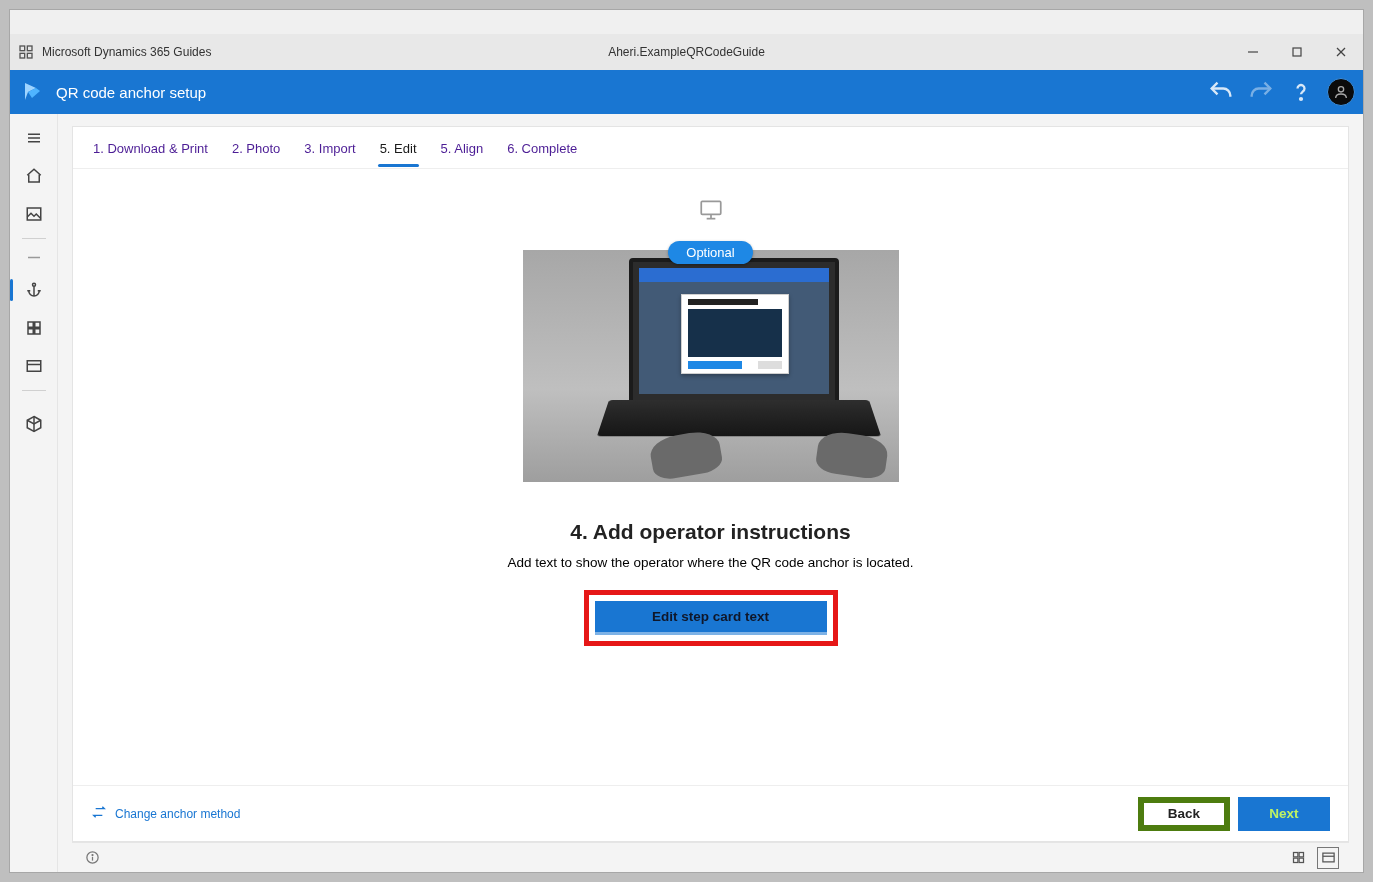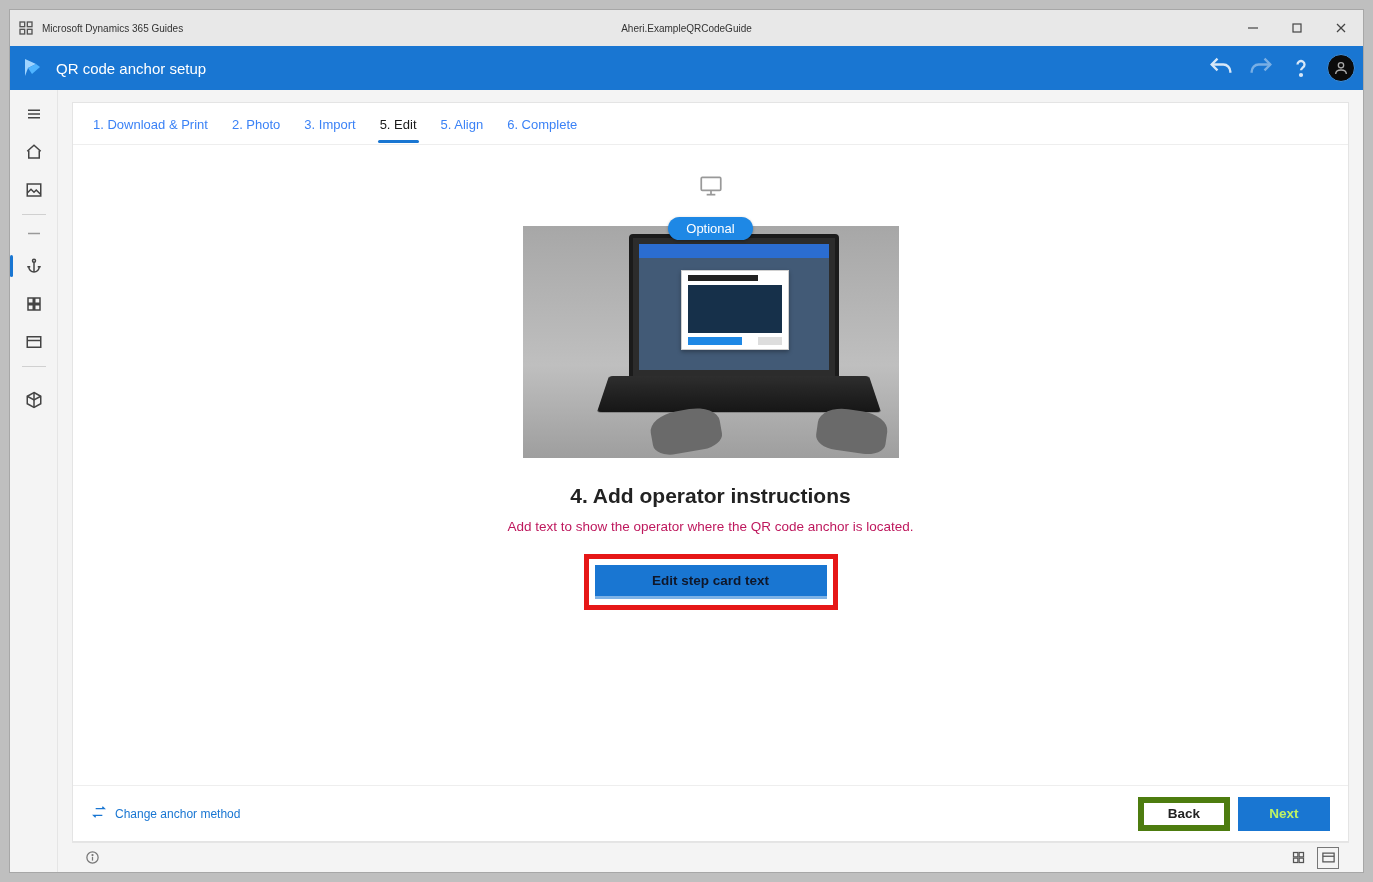--- a/index.html
+++ b/index.html
@@ -18,23 +18,24 @@
     display: flex;
     flex-direction: column;
     position: relative;
   }
   
   .titlebar {
     height: 36px;
     background: #e8e8e8;
     display: flex;
     align-items: center;
-    font-size: 10px;
+    font-size: 12px;
     color: #333;
     position: relative;
+    margin-top: 24px;
   }
   .titlebar .app-icon { width: 16px; height: 16px; margin: 0 8px; }
   .titlebar .app-name { flex: 0 0 auto; }
   .titlebar .doc-name { position: absolute; left: 50%; transform: translateX(-50%); }
   .titlebar .ctrls { margin-left: auto; display: flex; }
   .titlebar .ctrls .ctrl {
     width: 44px; height: 32px; display: flex; align-items: center; justify-content: center;
     color: #444;
   }
   .ctrl svg { width: 12px; height: 12px; }
@@ -87,21 +88,21 @@
   .siderail .spacer { flex: 1; }
   .main { flex: 1; padding: 12px 14px 0 14px; display: flex; flex-direction: column; min-height: 0; }
   .card {
     background: #fff; flex: 1; display: flex; flex-direction: column;
     border: 1px solid #e4e4e4; min-height: 0;
   }
   .steps {
     height: 42px; display: flex; align-items: center; gap: 20px;
     padding: 0 18px; border-bottom: 1px solid #eee; font-size: 13px;
   }
-  .steps .step { color: #3b82f6; padding: 12px 2px 10px; position: relative; }
+  .steps .step { color: #4c1d95; padding: 12px 2px 10px; position: relative; }
   .steps .step.active { color: #1a1a1a; }
   .steps .step.active::after {
     content:""; position:absolute; left:0; right:0; bottom:-1px; height:3px;
     background:#1976d2; border-radius:2px;
   }
   .content {
     flex: 1; display: flex; flex-direction: column; align-items: center; padding-top: 28px;
     overflow: hidden;
   }
   .monitor-ic { color: #888; margin-bottom: 8px; }
@@ -140,22 +141,22 @@
     background:linear-gradient(180deg,#2e2e2e,#161616);
     transform:perspective(500px) rotateX(52deg); transform-origin: top center;
     border-radius:4px;
   }
   .hand {
     position:absolute; width:70px; height:42px; border-radius:40% 40% 30% 30%;
     background:#6a6a6a; bottom:2px;
   }
   .hand.l { left:42px; transform:rotate(-10deg);}
   .hand.r { right:2px; transform:rotate(8deg);}
-  .heading { margin-top: 26px; font-size: 21px; font-weight: 600; color: #222; }
-  .desc { margin-top: 10px; font-size: 13.5px; color: #be185d; text-align: center; max-width: 420px; line-height: 1.35; }
+  .heading { margin-top: 38px; font-size: 21px; font-weight: 600; color: #222; }
+  .desc { margin-top: 10px; font-size: 13.5px; color: #000000; text-align: center; max-width: 420px; line-height: 1.35; }
   .primary-wrap {
     margin-top: 18px; padding: 6px; border: 5px solid #e61717;
   }
   .primary-btn {
     width: 232px; height: 34px; background: #1976d2; color: #0f172a;
     display: flex; align-items: center; justify-content: center;
     font-size: 13.5px; font-weight: 600; border-bottom:3px solid #7db2e6;
   }
   
   .card-footer {

